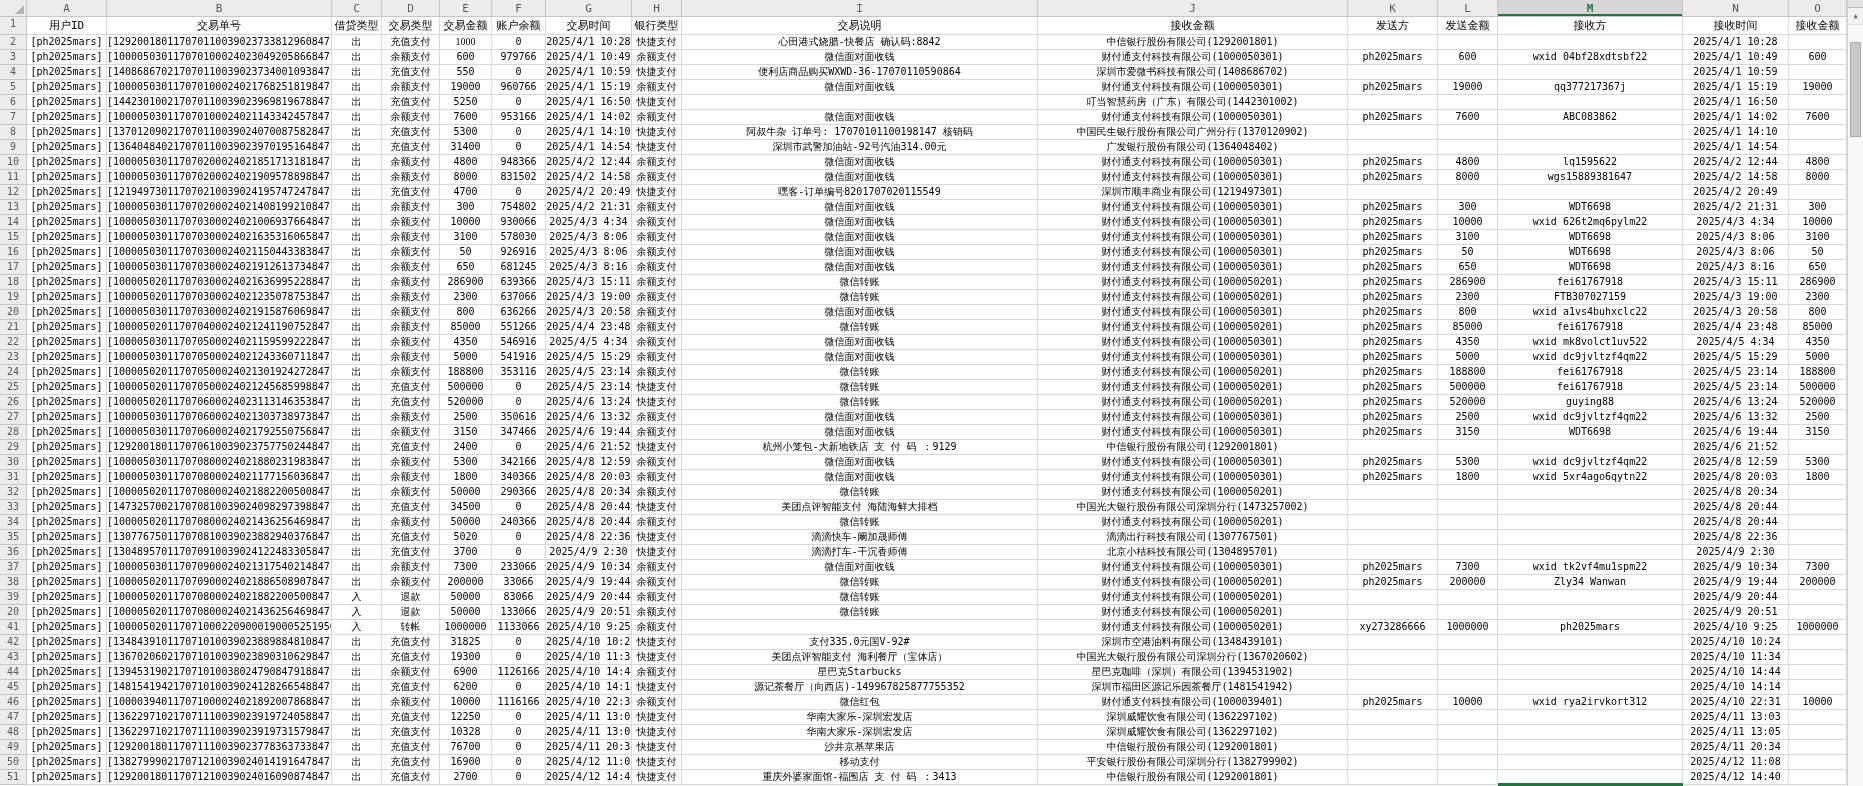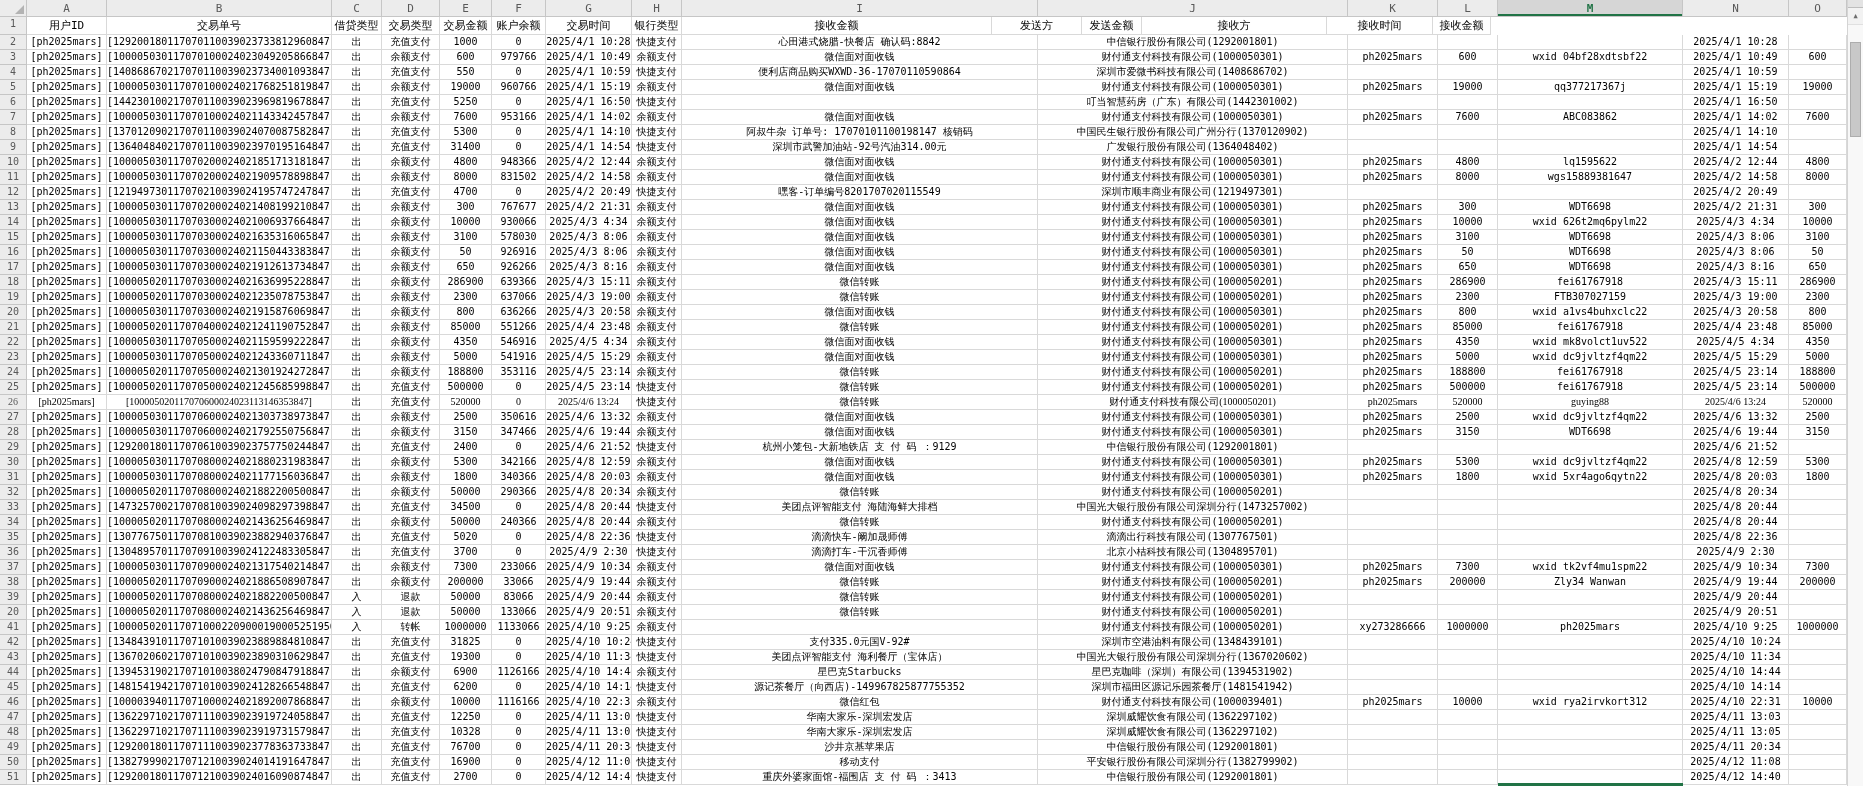--- a/index.html
+++ b/index.html
@@ -57,34 +57,35 @@
       <div class="row" style="height: 18px;">
         <div class="cell gut rn" style="width: 27px;">1</div>
         <div class="cell fh" style="width: 80px;">用户ID</div>
         <div class="cell fh" style="width: 225px;">交易单号</div>
         <div class="cell fh" style="width: 50px;">借贷类型</div>
         <div class="cell fh" style="width: 58px;">交易类型</div>
         <div class="cell fh" style="width: 52px;">交易金额</div>
         <div class="cell fh" style="width: 54px;">账户余额</div>
         <div class="cell fh" style="width: 86px;">交易时间</div>
         <div class="cell fh" style="width: 50px;">银行类型</div>
+        <div class="cell fh" style="width: 356px;">交易说明</div>
         <div class="cell fh" style="width: 310px;">接收金额</div>
         <div class="cell fh" style="width: 90px;">发送方</div>
         <div class="cell fh" style="width: 60px;">发送金额</div>
         <div class="cell fh" style="width: 185px;">接收方</div>
         <div class="cell fh" style="width: 106px;">接收时间</div>
         <div class="cell fh" style="width: 58px;">接收金额</div>
       </div>
       <div class="row" style="height: 15px;">
         <div class="cell gut rn" style="width: 27px;">2</div>
         <div class="cell dc" style="width: 80px;">[ph2025mars]</div>
         <div class="cell dc" style="width: 225px;">[129200180117070110039023733812960847]</div>
         <div class="cell dc" style="width: 50px;">出</div>
         <div class="cell dc" style="width: 58px;">充值支付</div>
-        <div class="cell dc" style="width: 52px;">1000</div>
+        <div class="cell dc" style="width: 52px; font-family: Liberation Serif, serif;">1000</div>
         <div class="cell dc" style="width: 54px;">0</div>
         <div class="cell dc" style="width: 86px;">2025/4/1 10:28</div>
         <div class="cell dc" style="width: 50px;">快捷支付</div>
         <div class="cell dc" style="width: 356px;">心田港式烧腊-快餐店 确认码:8842</div>
         <div class="cell dc" style="width: 310px;">中信银行股份有限公司(1292001801)</div>
         <div class="cell dc" style="width: 90px;"></div>
         <div class="cell dc" style="width: 60px;"></div>
         <div class="cell dc" style="width: 185px;"></div>
         <div class="cell dc" style="width: 106px;">2025/4/1 10:28</div>
         <div class="cell dc" style="width: 58px;"></div>
@@ -269,21 +270,21 @@
         <div class="cell dc" style="width: 106px;">2025/4/2 20:49</div>
         <div class="cell dc" style="width: 58px;"></div>
       </div>
       <div class="row" style="height: 15px;">
         <div class="cell gut rn" style="width: 27px;">13</div>
         <div class="cell dc" style="width: 80px;">[ph2025mars]</div>
         <div class="cell dc" style="width: 225px;">[100005030117070200024021408199210847]</div>
         <div class="cell dc" style="width: 50px;">出</div>
         <div class="cell dc" style="width: 58px;">余额支付</div>
         <div class="cell dc" style="width: 52px;">300</div>
-        <div class="cell dc" style="width: 54px;">767677</div>
+        <div class="cell dc" style="width: 54px;">754802</div>
         <div class="cell dc" style="width: 86px;">2025/4/2 21:31</div>
         <div class="cell dc" style="width: 50px;">余额支付</div>
         <div class="cell dc" style="width: 356px;">微信面对面收钱</div>
         <div class="cell dc" style="width: 310px;">财付通支付科技有限公司(1000050301)</div>
         <div class="cell dc" style="width: 90px;">ph2025mars</div>
         <div class="cell dc" style="width: 60px;">300</div>
         <div class="cell dc" style="width: 185px;">WDT6698</div>
         <div class="cell dc" style="width: 106px;">2025/4/2 21:31</div>
         <div class="cell dc" style="width: 58px;">300</div>
       </div>
@@ -341,21 +342,21 @@
         <div class="cell dc" style="width: 106px;">2025/4/3 8:06</div>
         <div class="cell dc" style="width: 58px;">50</div>
       </div>
       <div class="row" style="height: 15px;">
         <div class="cell gut rn" style="width: 27px;">17</div>
         <div class="cell dc" style="width: 80px;">[ph2025mars]</div>
         <div class="cell dc" style="width: 225px;">[100005030117070300024021912613734847]</div>
         <div class="cell dc" style="width: 50px;">出</div>
         <div class="cell dc" style="width: 58px;">余额支付</div>
         <div class="cell dc" style="width: 52px;">650</div>
-        <div class="cell dc" style="width: 54px;">926266</div>
+        <div class="cell dc" style="width: 54px;">681245</div>
         <div class="cell dc" style="width: 86px;">2025/4/3 8:16</div>
         <div class="cell dc" style="width: 50px;">余额支付</div>
         <div class="cell dc" style="width: 356px;">微信面对面收钱</div>
         <div class="cell dc" style="width: 310px;">财付通支付科技有限公司(1000050301)</div>
         <div class="cell dc" style="width: 90px;">ph2025mars</div>
         <div class="cell dc" style="width: 60px;">650</div>
         <div class="cell dc" style="width: 185px;">WDT6698</div>
         <div class="cell dc" style="width: 106px;">2025/4/3 8:16</div>
         <div class="cell dc" style="width: 58px;">650</div>
       </div>
@@ -496,21 +497,21 @@
         <div class="cell dc" style="width: 86px;">2025/4/5 23:14</div>
         <div class="cell dc" style="width: 50px;">快捷支付</div>
         <div class="cell dc" style="width: 356px;">微信转账</div>
         <div class="cell dc" style="width: 310px;">财付通支付科技有限公司(1000050201)</div>
         <div class="cell dc" style="width: 90px;">ph2025mars</div>
         <div class="cell dc" style="width: 60px;">500000</div>
         <div class="cell dc" style="width: 185px;">fei61767918</div>
         <div class="cell dc" style="width: 106px;">2025/4/5 23:14</div>
         <div class="cell dc" style="width: 58px;">500000</div>
       </div>
-      <div class="row" style="height: 15px; font-family: Liberation Serif, serif;">
+      <div class="row" style="height: 15px;">
         <div class="cell gut rn" style="width: 27px;">26</div>
         <div class="cell dc" style="width: 80px;">[ph2025mars]</div>
         <div class="cell dc" style="width: 225px;">[100005020117070600024023113146353847]</div>
         <div class="cell dc" style="width: 50px;">出</div>
         <div class="cell dc" style="width: 58px;">充值支付</div>
         <div class="cell dc" style="width: 52px;">520000</div>
         <div class="cell dc" style="width: 54px;">0</div>
         <div class="cell dc" style="width: 86px;">2025/4/6 13:24</div>
         <div class="cell dc" style="width: 50px;">快捷支付</div>
         <div class="cell dc" style="width: 356px;">微信转账</div>

